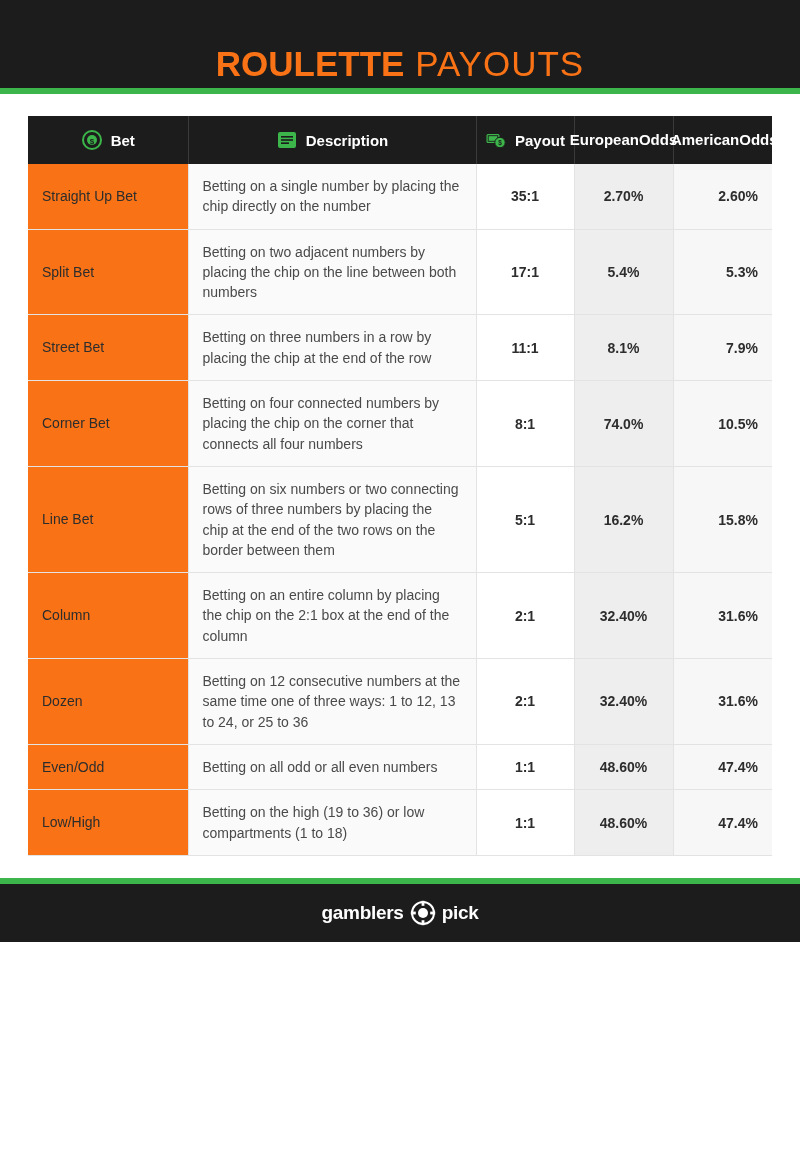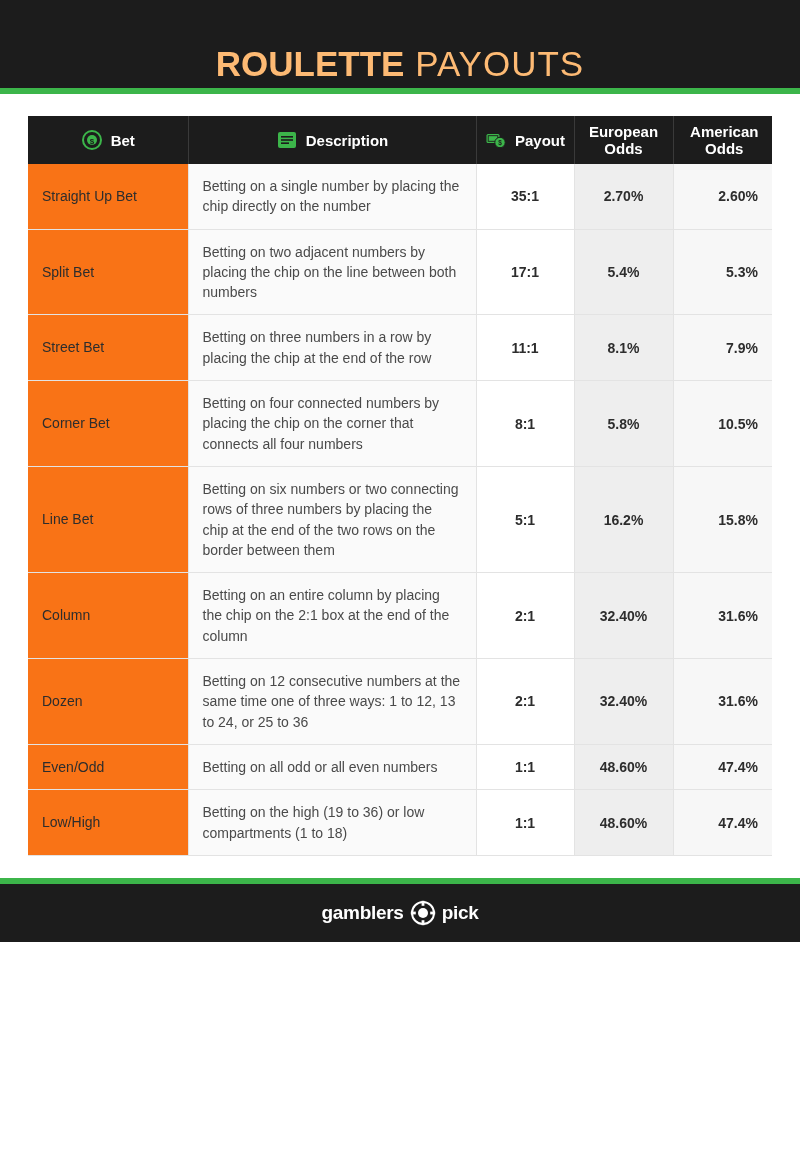--- a/index.html
+++ b/index.html
@@ -20,21 +20,21 @@
   .header {
     height: 88px;
     background: #1c1c1c;
     display: flex;
     align-items: center;
     justify-content: center;
   }
   .header-title {
     font-size: 35px;
     letter-spacing: 1px;
-    color: #fdba74;
+    color: #f97316;
     white-space: nowrap;
     margin-top: 40px;
   }
   .header-title .bold {
     font-weight: bold;
     letter-spacing: 0px;
   }
   .header-title .light {
     font-weight: 300;
   }
@@ -66,21 +66,21 @@
     border-right: 1px solid #3a3a3a;
   }
   table.payouts thead th:last-child { border-right: none; padding-left: 11px; }
 
   .th-inner {
     display: flex;
     align-items: center;
     justify-content: center;
     gap: 8px;
   }
-  .th-inner.two-line { flex-direction: column; gap: 0px; line-height: 1.15; text-align: center; }
+  .th-inner.two-line { flex-direction: row; gap: 0px; line-height: 1.15; text-align: center; }
 
   .icon-badge {
     display: inline-flex;
     align-items: center;
     justify-content: center;
     width: 22px;
     height: 22px;
     flex: 0 0 auto;
   }
 
@@ -257,21 +257,21 @@
         <td class="cell-bet">Street Bet</td>
         <td class="cell-desc">Betting on three numbers in a row by placing the chip at the end of the row</td>
         <td class="cell-pay">11:1</td>
         <td class="cell-euro">8.1%</td>
         <td class="cell-amer">7.9%</td>
       </tr>
       <tr>
         <td class="cell-bet">Corner Bet</td>
         <td class="cell-desc">Betting on four connected numbers by placing the chip on the corner that connects all four numbers</td>
         <td class="cell-pay">8:1</td>
-        <td class="cell-euro">5.8%</td>
+        <td class="cell-euro">74.0%</td>
         <td class="cell-amer">10.5%</td>
       </tr>
       <tr>
         <td class="cell-bet">Line Bet</td>
         <td class="cell-desc">Betting on six numbers or two connecting rows of three numbers by placing the chip at the end of the two rows on the border between them</td>
         <td class="cell-pay">5:1</td>
         <td class="cell-euro">16.2%</td>
         <td class="cell-amer">15.8%</td>
       </tr>
       <tr>

